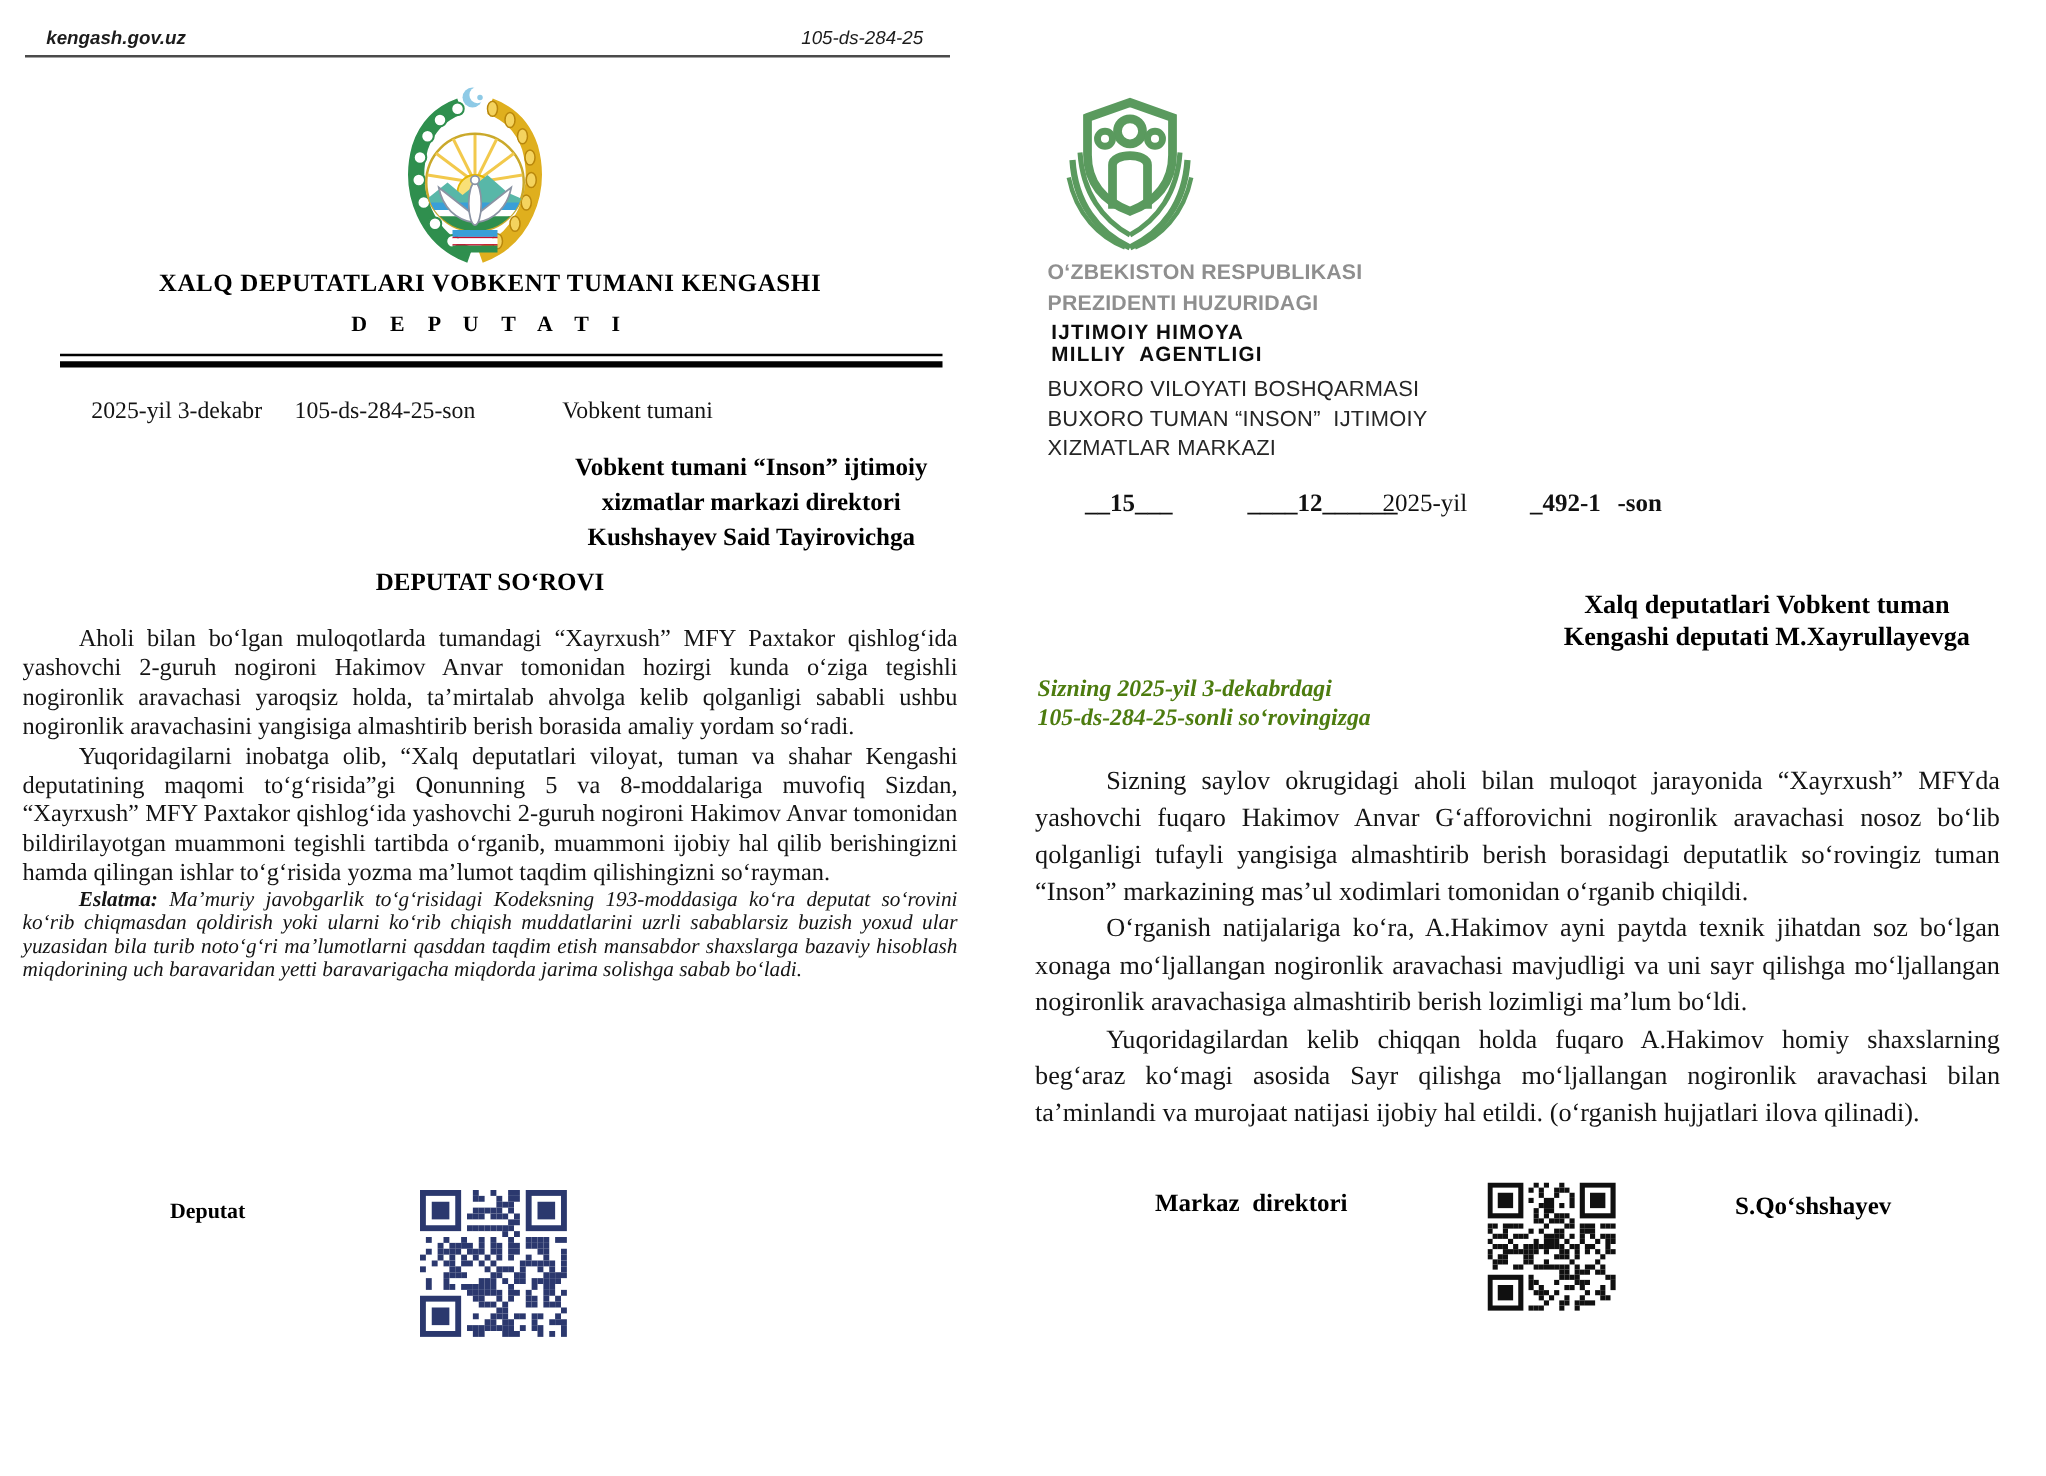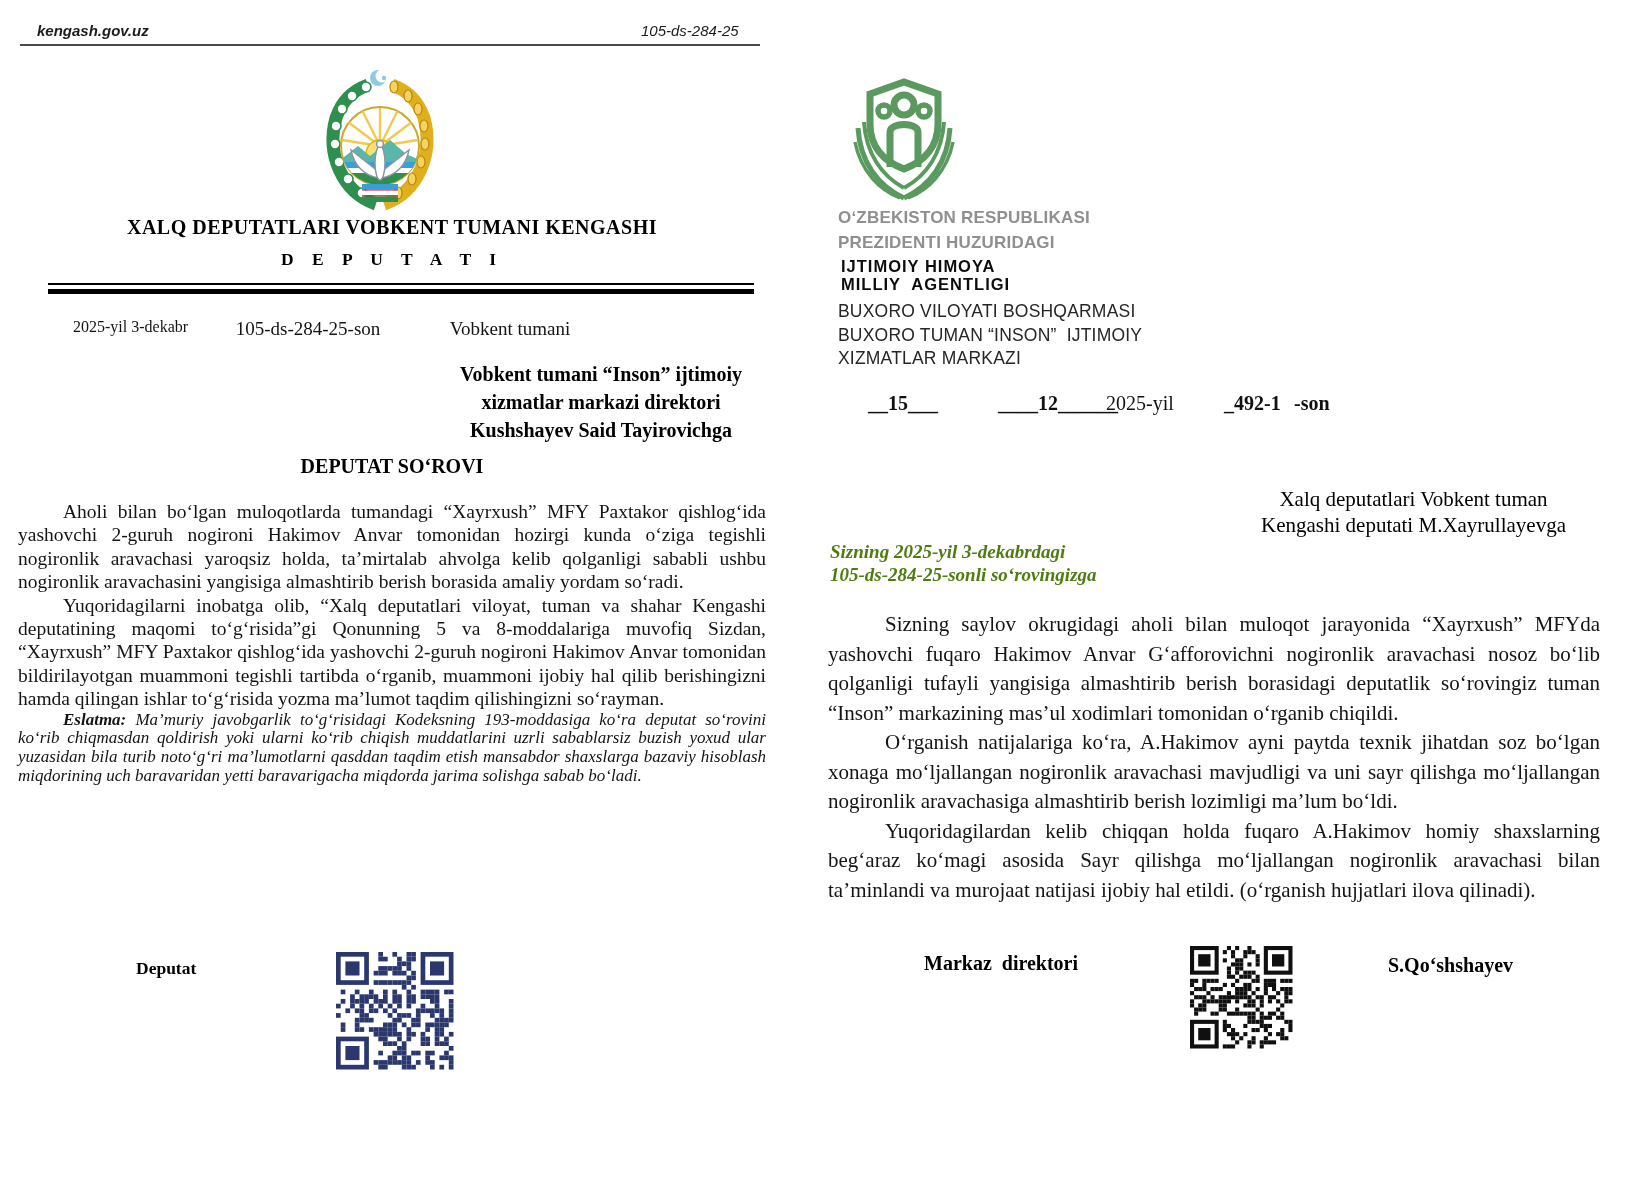--- a/index.html
+++ b/index.html
@@ -15,21 +15,21 @@
 
   
   .colL{left:18px;top:0;width:748px;height:1181px;}
   .colR{left:828px;top:0;width:772px;height:1181px;}
 
   
   .emblem{left:292px;top:66px;}
   .org1{left:0;top:216px;width:748px;text-align:center;font-weight:bold;font-size:20px;letter-spacing:0.5px;color:#000;}
   .org2{left:0;top:249px;width:748px;text-align:center;font-weight:bold;font-size:17.5px;letter-spacing:7px;color:#000;}
   .dblrule{left:30px;top:283px;width:706px;height:4px;border-top:2.5px solid #000;border-bottom:5px solid #000;}
-  .ldate{left:55px;top:318px;font-size:16px;}
+  .ldate{left:55px;top:318px;font-size:19px;}
   .lnum{left:200px;top:318px;width:180px;text-align:center;font-size:19px;}
   .lplace{left:392px;top:318px;width:200px;text-align:center;font-size:19px;}
   .lrecip{left:420px;top:360px;width:326px;text-align:center;font-weight:bold;font-size:20px;line-height:28px;color:#000;}
   .lsubject{left:0;top:455px;width:748px;text-align:center;font-weight:bold;font-size:20px;color:#000;}
   .lbody{left:0;top:500px;width:748px;font-size:19.5px;line-height:23.4px;text-align:justify;}
   .lbody p{margin:0;text-indent:45px;}
   .lnote{margin-top:27px;font-style:italic;font-size:17px;line-height:18.8px;text-indent:40px;text-align:justify;}
   .lnote b{font-weight:bold;}
   .lrole{left:118px;top:958px;font-weight:bold;font-size:17.5px;color:#000;}
   .lqr{left:318px;top:952px;width:118px;height:118px;}
@@ -39,21 +39,21 @@
   .rlogo{left:24px;top:72px;}
   .rgray{left:10px;top:206px;font-family:"Liberation Sans",sans-serif;font-weight:bold;font-size:17px;line-height:24.5px;color:#8f8f8f;letter-spacing:0.2px;}
   .rblack{left:13px;top:258px;font-family:"Liberation Sans",sans-serif;font-weight:800;font-size:16.5px;line-height:17.5px;color:#0d0d0d;letter-spacing:1px;}
   .rbranch{left:10px;top:300px;font-family:"Liberation Sans",sans-serif;font-weight:normal;font-size:17.5px;line-height:23.5px;color:#262626;letter-spacing:0.2px;}
   .rdate{top:392px;font-size:20px;color:#111;}
   .rd-day{left:40px;font-weight:bold;}
   .rd-month{left:138px;font-weight:bold;margin-left:32px;}
   .rd-year{left:278px;font-weight:normal;}
   .rd-num{left:396px;font-weight:bold;}
   .rd-son{left:466px;font-weight:bold;}
-  .rrecip{left:413px;top:486px;width:345px;text-align:center;font-weight:normal;font-size:21px;line-height:26px;color:#000;}
+  .rrecip{left:413px;top:470px;width:345px;text-align:center;font-weight:bold;font-size:21px;line-height:26px;color:#000;}
   .rref{left:2px;top:540px;font-weight:bold;font-style:italic;font-size:19px;line-height:23px;color:#4d7c0f;}
   .rbody{left:0;top:610px;width:772px;font-size:21px;line-height:29.5px;text-align:justify;}
   .rbody p{margin:0;text-indent:57px;}
   .rrole{left:96px;top:952px;font-weight:bold;font-size:20px;color:#000;}
   .rqr{left:362px;top:946px;width:103px;height:103px;}
   .rname{left:545px;top:954px;width:155px;text-align:center;font-weight:bold;font-size:20px;color:#000;}
 </style>
 </head>
 <body>
 

